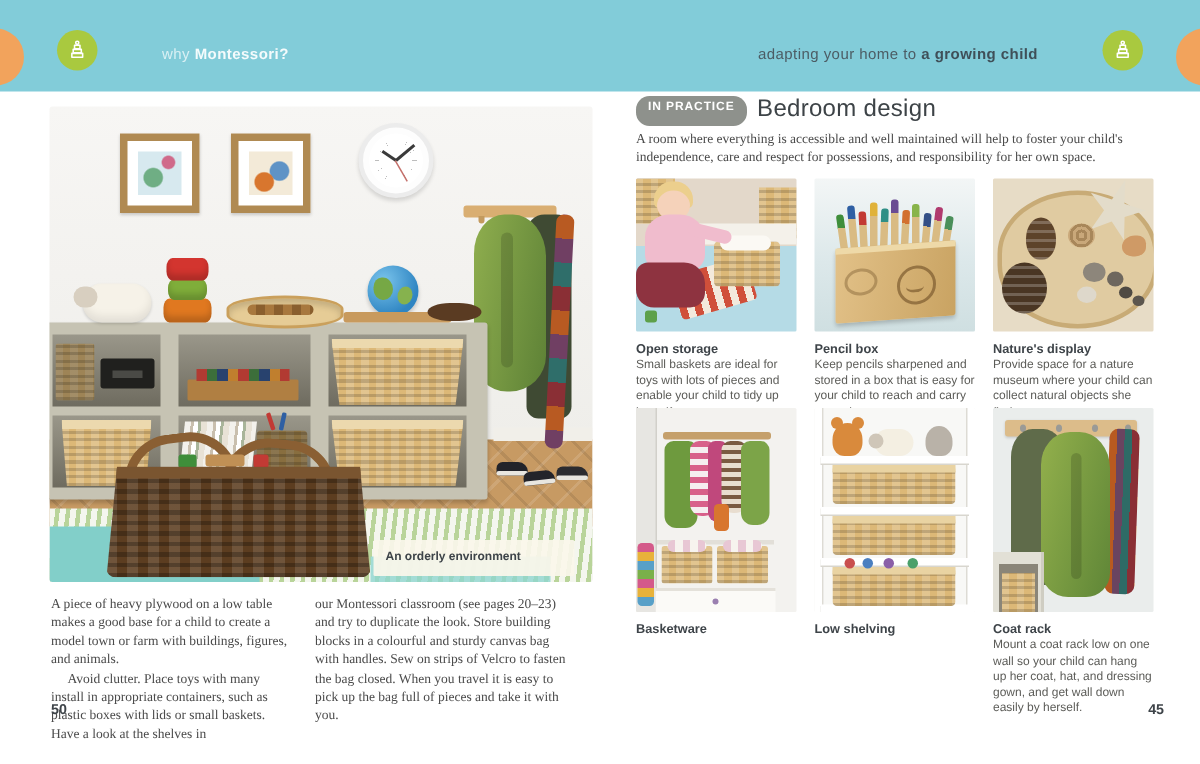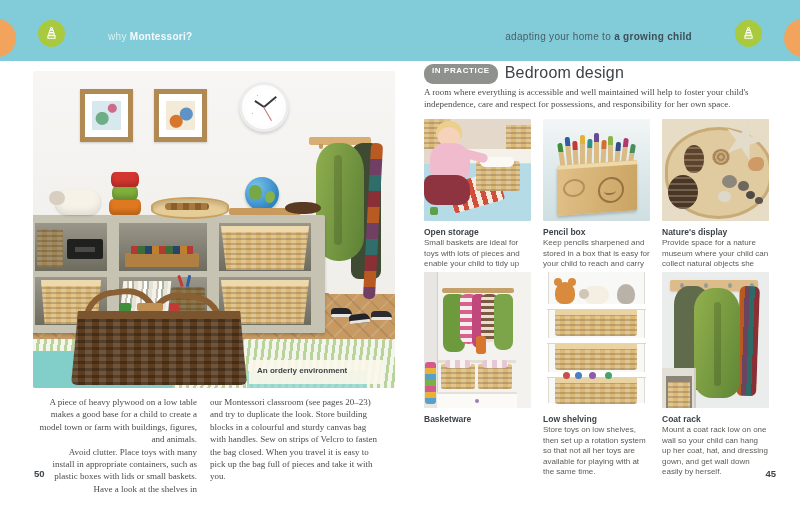--- a/index.html
+++ b/index.html
@@ -111,21 +111,21 @@
   .toybits{position:absolute;left:86px;top:232px;width:70px;height:12px;}
   .toybits:before{left:0;width:12px;height:9px;background:#3f8e3a;}
   .toybits:after{left:18px;width:26px;height:8px;background:#c09055;}
   .toybits i{left:50px;width:10px;height:9px;background:#c23a34;display:block;}
   .overlay-cap{position:absolute;right:12px;bottom:4px;width:118px;background:rgba(250,246,235,.93);
      padding:6px 8px 7px;border-radius:1px;}
   .overlay-cap b{display:block;font-size:8px;color:#3e4449;margin-bottom:2px;}
   .overlay-cap span{display:block;font-size:7.5px;line-height:1.3;color:#6e6a5c;}
   
   .body-serif{font-family:"Liberation Serif",serif;font-size:9px;line-height:1.38;color:#4b4b4b;}
-  .colL{position:absolute;left:34px;top:396px;width:163px;text-align:right;}
+  .colL{position:absolute;left:34px;top:396px;width:163px;}
   .colR{position:absolute;left:210px;top:396px;width:170px;}
   .colL p,.colR p{margin:0;}
   .colL p.ind{text-indent:11px;}
   
   .headline{position:absolute;left:424px;top:64px;height:20px;display:flex;gap:7px;}
   .badge{background:#8e918c;color:#ffffff;font-size:8px;font-weight:700;letter-spacing:.6px;
      padding:2px 8px 3px;border-radius:9px;white-space:nowrap;}
   .headline h1{margin:0;font-size:16px;font-weight:500;color:#3d4347;letter-spacing:.2px;}
   .intro{position:absolute;left:424px;top:86px;width:334px;margin:0;}
   .tips-row{position:absolute;left:424px;display:flex;gap:12px;}
@@ -463,21 +463,20 @@
             <div class="abs ls-grey"></div>
           <div class="abs ls-shelf ls-s1"></div>
             <div class="abs ls-shelf ls-s2"></div>
           <div class="abs ls-shelf ls-s3"></div>
             <div class="abs ls-shelf ls-s4"></div>
           <div class="abs ls-bk ls-bk1 weave"></div>
           <div class="abs ls-bk ls-bk2 weave"></div>
           <div class="abs ls-bk ls-bk3 weave"><span class="ls-toys"><i></i><i></i><i></i><i></i></span></div>
         </div>
         <h4>Low shelving</h4>
-        <p>Store toys on low shelves, then set up a rotation system so that not all her toys are available for playing with at the same time.</p>
       </div>
       <div class="tip">
         <div class="tip-photo ph-cr">
           <div class="abs cr-rail">
               <i></i>
               <i></i>
               <i></i>
               <i></i>
             </div>
           <div class="abs cr-scarf"></div>

